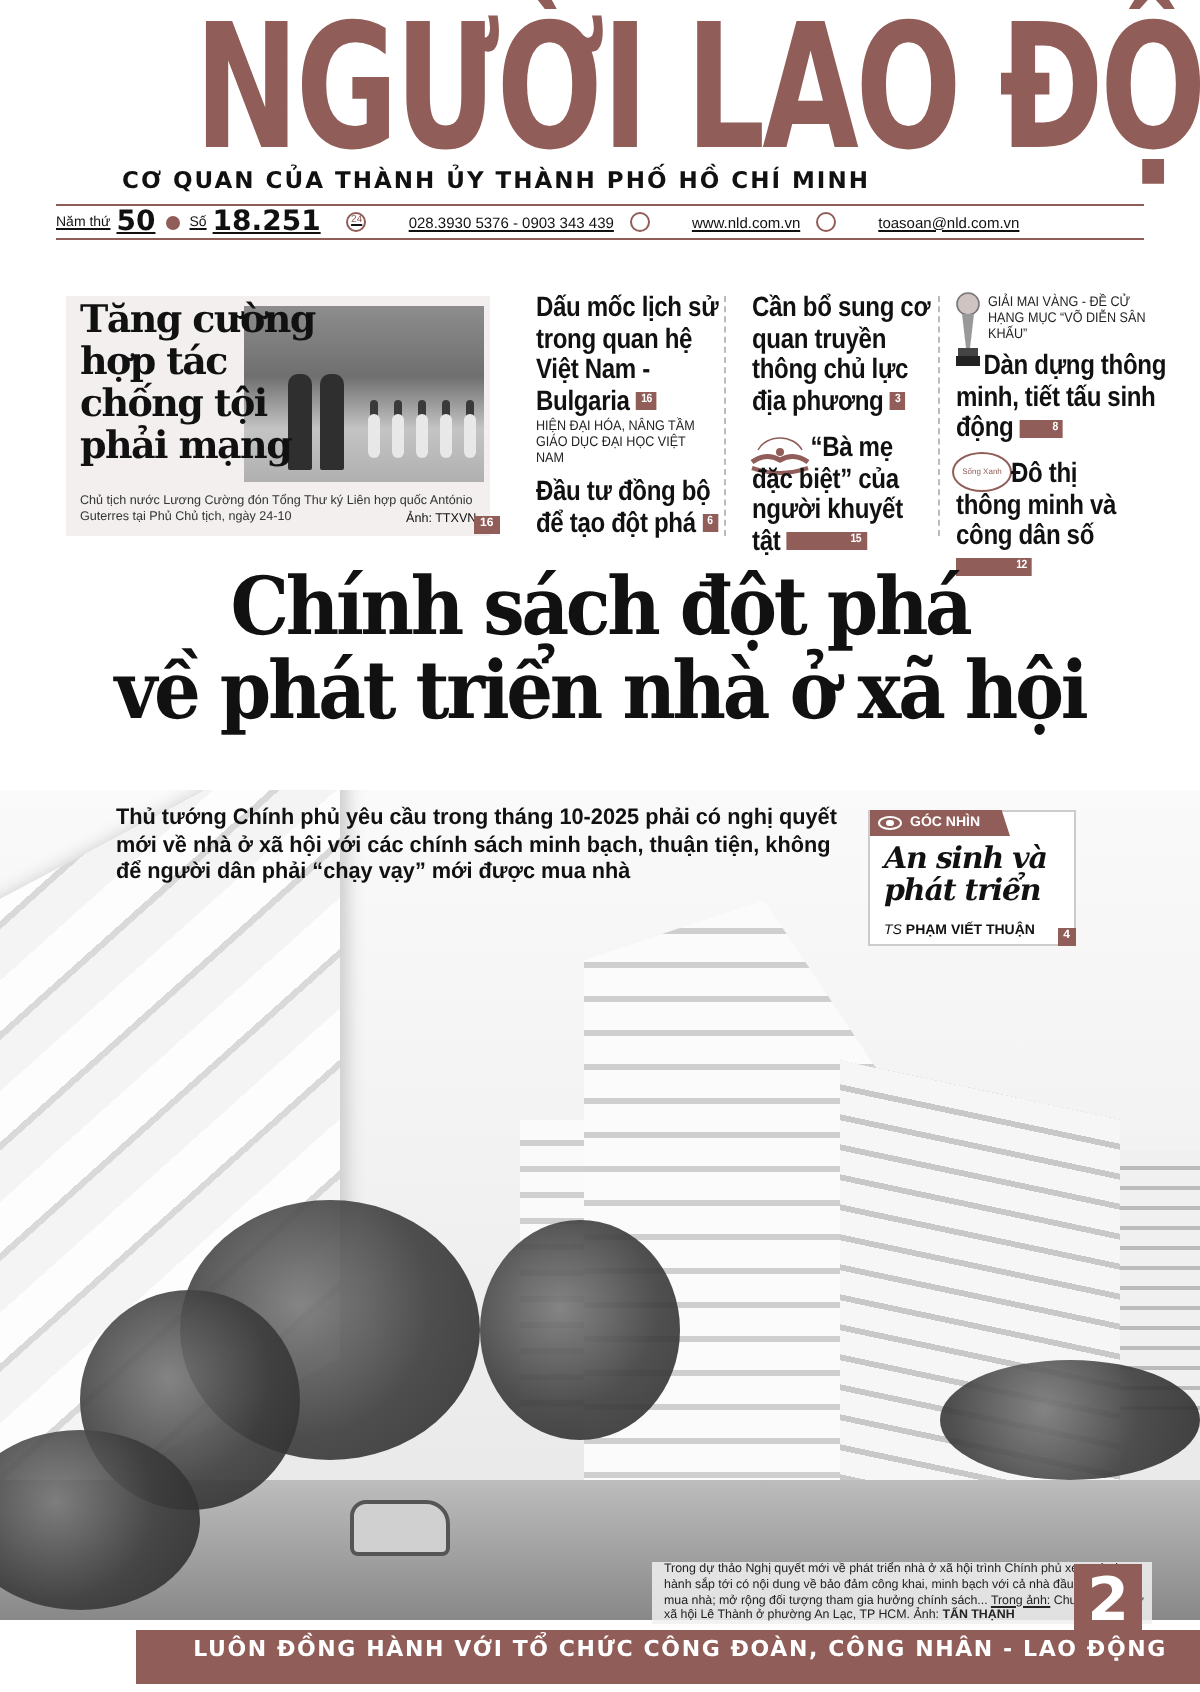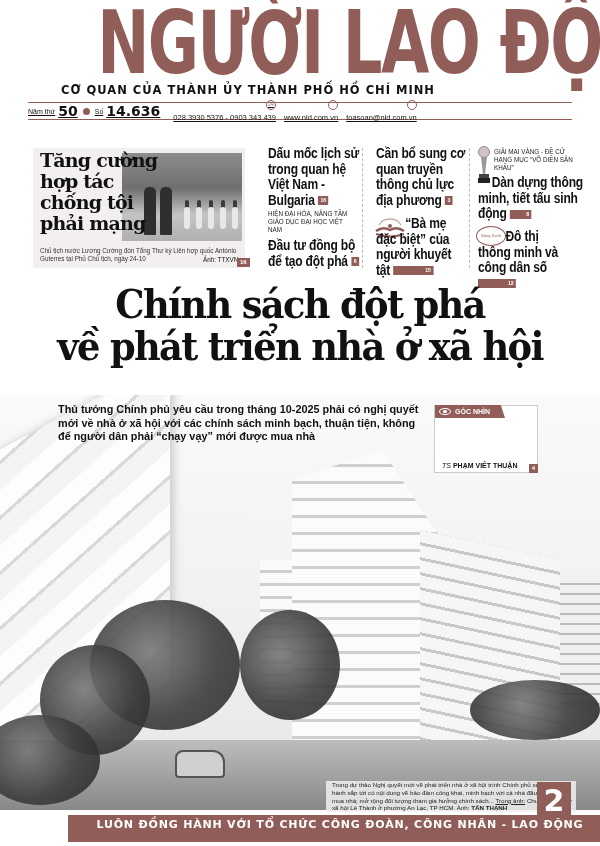--- a/index.html
+++ b/index.html
@@ -25,21 +25,21 @@
   }
   .mast-band .lbl { font-size: 7px; margin-right: 3px; }
   .mast-band .num { font-weight: 900; font-size: 14px; margin-right: 5px; font-family: "DejaVu Sans", sans-serif; }
   .mast-band .dot { width: 7px; height: 7px; border-radius: 50%; background: #915d58; margin-right: 5px; }
   .mast-band .day {
     background: #915d58; color: #fff; height: 22px; margin-top: 2px; padding: 0 6px;
     display: flex; align-items: center; gap: 6px;
   }
   .mast-band .day .dname { font-family: "DejaVu Sans", sans-serif; font-weight: 900; font-size: 14px; letter-spacing: 1px; }
   .mast-band .day .ddate { font-size: 10px; transform: scaleX(0.85); }
-  .mast-band .contact { display: flex; align-items: flex-end; gap: 3px; margin-left: 8px; font-size: 7.5px; flex-direction: column; }
+  .mast-band .contact { display: flex; align-items: center; gap: 21px; margin-left: 8px; font-size: 7.5px; }
   .ic-circ { width: 10px; height: 10px; border-radius: 50%; border: 1.5px solid #915d58; display: inline-block; font-size: 5px; color: #915d58; text-align: center; line-height: 7px; }
 
   
   .lead-teaser { position: absolute; left: 33px; top: 148px; width: 212px; height: 120px; background: #f2efee; }
   .lead-photo {
     position: absolute; left: 122px; top: 153px; width: 120px; height: 88px;
     background: linear-gradient(180deg, #8d8d8d 0%, #6f6f6f 40%, #c4c4c4 70%, #b0b0b0 100%);
   }
   .lead-photo .fig { position: absolute; bottom: 6px; width: 12px; height: 48px; background: #2f2f2f; border-radius: 5px 5px 1px 1px; }
   .lead-photo .kid { position: absolute; bottom: 12px; width: 6px; height: 22px; background: #e8e8e8; border-radius: 3px; box-shadow: 0 -8px 0 -1px #3a3a3a; }
@@ -103,21 +103,21 @@
 <body>
 
 <div class="masthead">
   <div class="mast-title">NGƯỜI LAO ĐỘNG</div>
   <div class="mast-sub">CƠ QUAN CỦA THÀNH ỦY THÀNH PHỐ HỒ CHÍ MINH</div>
   <div class="mast-band">
     <span class="lbl">Năm thứ</span>
     <span class="num">50</span>
     <span class="dot"></span>
     <span class="lbl">Số</span>
-    <span class="num">14.636</span>
+    <span class="num">18.251</span>
     <span class="contact">
       <span class="ic-circ">24</span>
       <span>028.3930 5376 - 0903 343 439</span>
     </span>
     <span class="contact">
       <span class="ic-circ"></span>
       <span>www.nld.com.vn</span>
     </span>
     <span class="contact">
       <span class="ic-circ"></span>
@@ -206,20 +206,21 @@
   <div class="car"></div>
 </div>
 
 <div class="deck">Thủ tướng Chính phủ yêu cầu trong tháng 10-2025 phải có nghị quyết mới về nhà ở xã hội với các chính sách minh bạch, thuận tiện, không để người dân phải “chạy vạy” mới được mua nhà</div>
 
 <div class="opinion">
   <div class="tag">
     <span class="eye"></span>
     <span>GÓC NHÌN</span>
   </div>
+  <div class="ttl">An sinh và phát triển</div>
   <div class="auth">
     <i>TS</i>
     <span>PHẠM VIẾT THUẬN</span>
   </div>
   <span class="pg">4</span>
 </div>
 
 <div class="photo-cap">
   <span>Trong dự thảo Nghị quyết mới về phát triển nhà ở xã hội trình Chính phủ xem xét, ban hành sắp tới có nội dung về bảo đảm công khai, minh bạch với cả nhà đầu tư và người mua nhà; mở rộng đối tượng tham gia hưởng chính sách...</span>
   <u>Trong ảnh:</u>

